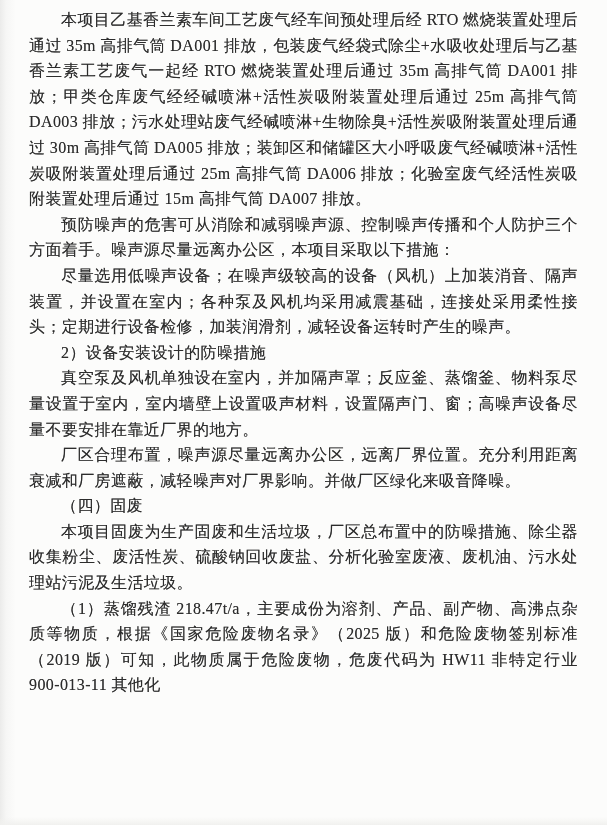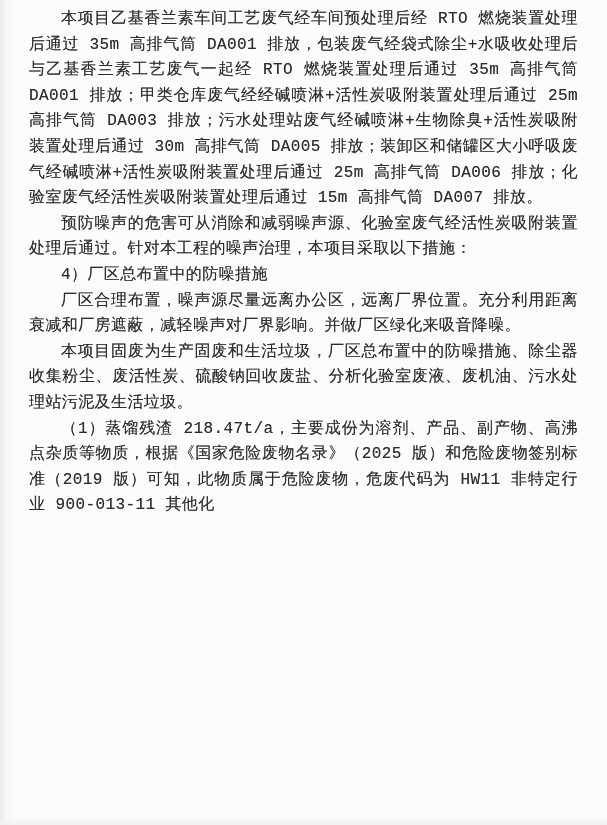--- a/index.html
+++ b/index.html
@@ -6,21 +6,21 @@
     margin: 0;
     padding: 0;
     background: #ffffff;
   }
   .page {
     position: relative;
     width: 607px;
     height: 825px;
     background: #fcfcfb;
     overflow: hidden;
-    font-family: Liberation Mono, monospace;
+    font-family: Liberation Serif, serif;
   }
   
   .edge-shadow {
     position: absolute;
     left: 0; top: 0; bottom: 0;
     width: 16px;
     background: linear-gradient(90deg, #ebebea 0px, #f6f6f5 6px, rgba(252,252,251,0) 16px);
     pointer-events: none;
   }
   .edge-shadow-bottom {
@@ -50,19 +50,22 @@
 </style>
 </head>
 <body>
 
 <div class="page">
   <div class="edge-shadow"></div>
   <div class="edge-shadow-bottom"></div>
 
   <div class="text-block">
     <p>本项目乙基香兰素车间工艺废气经车间预处理后经 RTO 燃烧装置处理后通过 35m 高排气筒 DA001 排放，包装废气经袋式除尘+水吸收处理后与乙基香兰素工艺废气一起经 RTO 燃烧装置处理后通过 35m 高排气筒 DA001 排放；甲类仓库废气经经碱喷淋+活性炭吸附装置处理后通过 25m 高排气筒 DA003 排放；污水处理站废气经碱喷淋+生物除臭+活性炭吸附装置处理后通过 30m 高排气筒 DA005 排放；装卸区和储罐区大小呼吸废气经碱喷淋+活性炭吸附装置处理后通过 25m 高排气筒 DA006 排放；化验室废气经活性炭吸附装置处理后通过 15m 高排气筒 DA007 排放。</p>
-    <p>预防噪声的危害可从消除和减弱噪声源、化验室废气经活性炭吸附装置处理后通过。针对本工程的噪声治理，本项目采取以下措施：</p>
-    <p>4）厂区总布置中的防噪措施</p>
+    <p>预防噪声的危害可从消除和减弱噪声源、控制噪声传播和个人防护三个方面着手。噪声源尽量远离办公区，本项目采取以下措施：</p>
+    <p>尽量选用低噪声设备；在噪声级较高的设备（风机）上加装消音、隔声装置，并设置在室内；各种泵及风机均采用减震基础，连接处采用柔性接头；定期进行设备检修，加装润滑剂，减轻设备运转时产生的噪声。</p>
+    <p>2）设备安装设计的防噪措施</p>
+    <p>真空泵及风机单独设在室内，并加隔声罩；反应釜、蒸馏釜、物料泵尽量设置于室内，室内墙壁上设置吸声材料，设置隔声门、窗；高噪声设备尽量不要安排在靠近厂界的地方。</p>
     <p>厂区合理布置，噪声源尽量远离办公区，远离厂界位置。充分利用距离衰减和厂房遮蔽，减轻噪声对厂界影响。并做厂区绿化来吸音降噪。</p>
+    <p>（四）固废</p>
     <p>本项目固废为生产固废和生活垃圾，厂区总布置中的防噪措施、除尘器收集粉尘、废活性炭、硫酸钠回收废盐、分析化验室废液、废机油、污水处理站污泥及生活垃圾。</p>
     <p>（1）蒸馏残渣 218.47t/a，主要成份为溶剂、产品、副产物、高沸点杂质等物质，根据《国家危险废物名录》（2025 版）和危险废物签别标准（2019 版）可知，此物质属于危险废物，危废代码为 HW11 非特定行业 900-013-11 其他化</p>
   </div>
 </div>
 
 </body></html>

